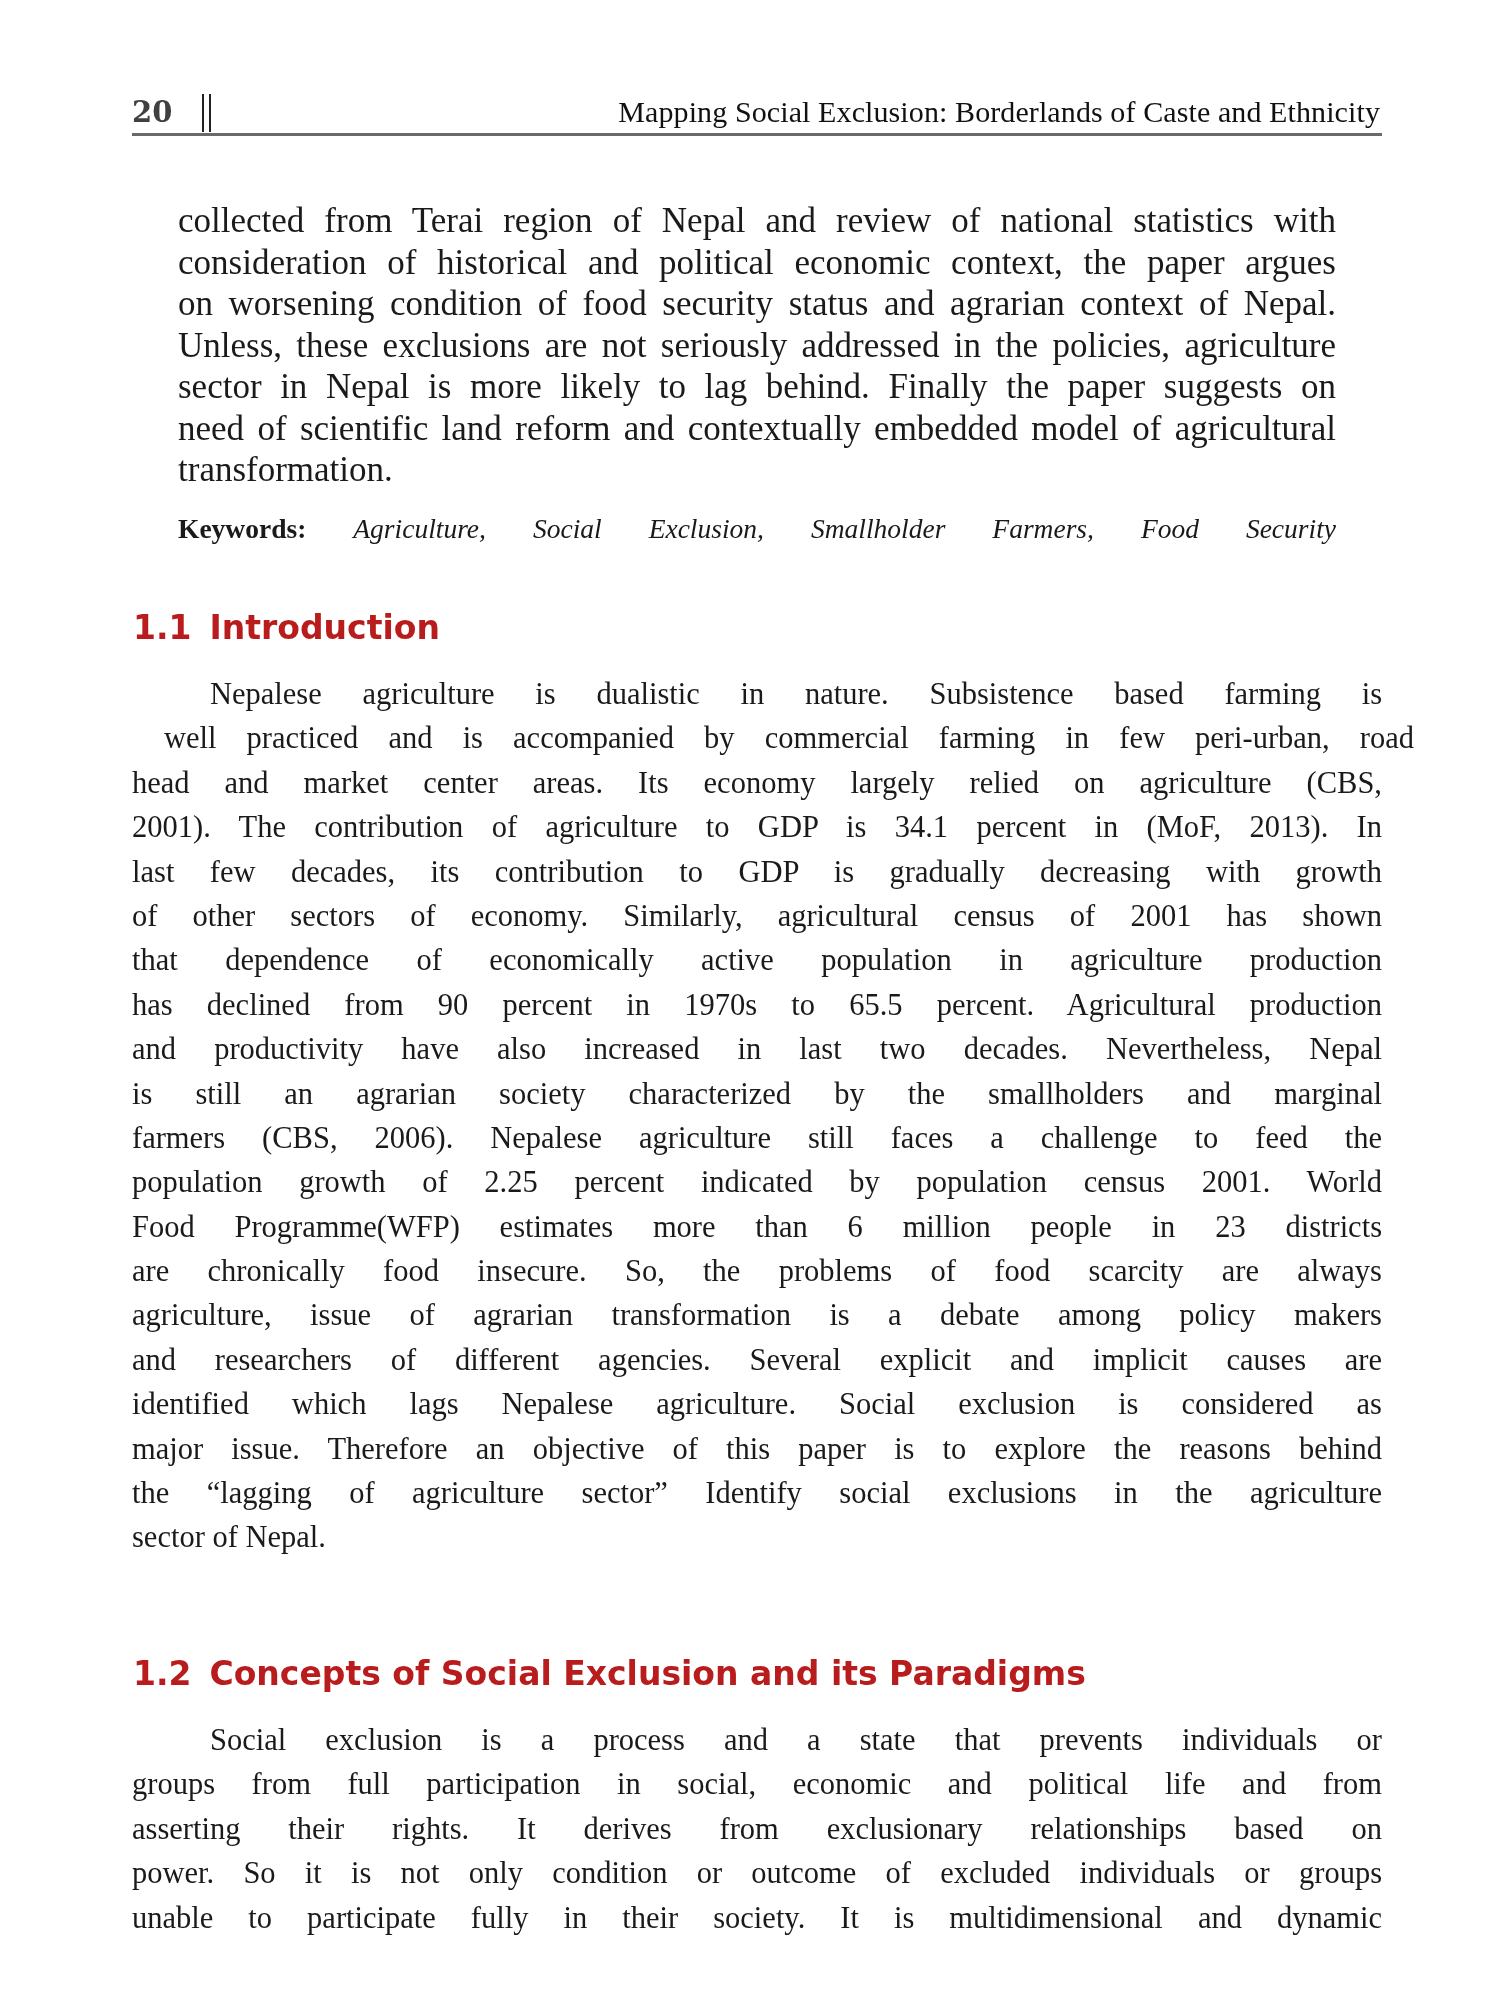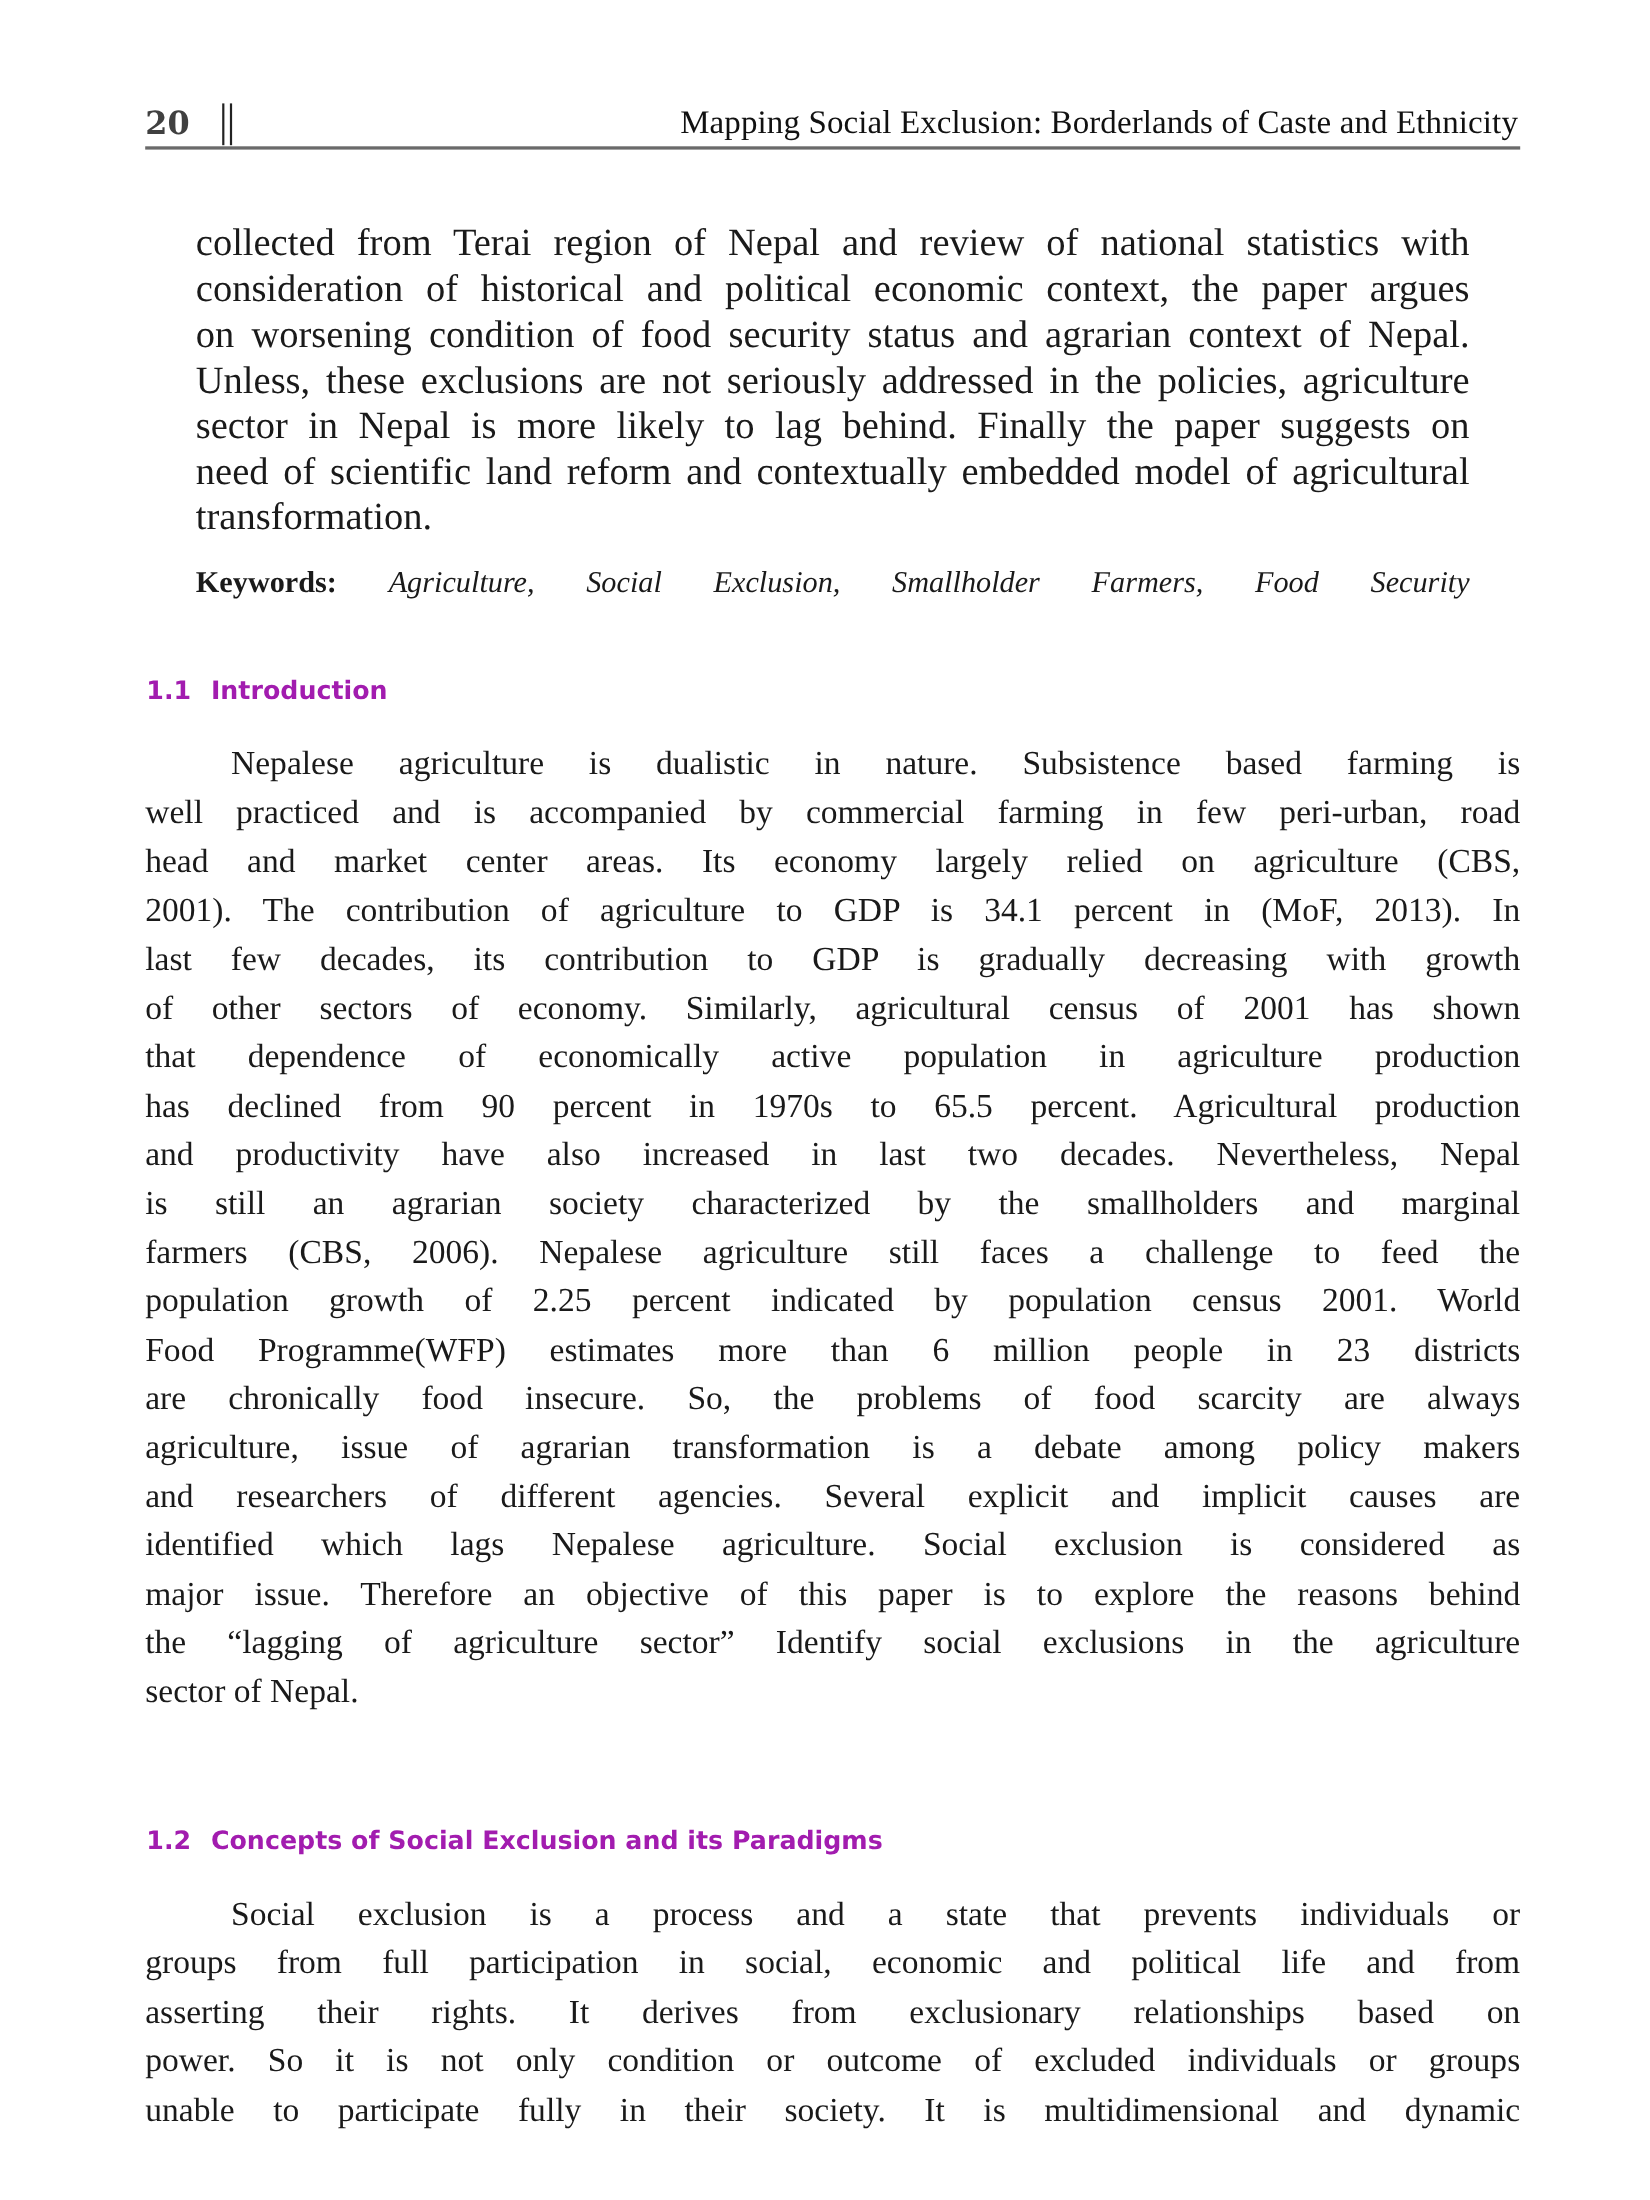--- a/index.html
+++ b/index.html
@@ -16,21 +16,21 @@
     
     .abstract { position: absolute; left: 178px; top: 200px; width: 1158px; }
     .line { font-family: "Liberation Serif", serif; white-space: nowrap; text-align: justify; text-align-last: justify; display: block; }
     .abstract .line { font-size: 35px; height: 41.5px; line-height: 41.5px; }
     .abstract .line.last { text-align-last: left; }
     .keywords { position: absolute; left: 178px; top: 508px; width: 1158px; font-family: "Liberation Serif", serif; font-size: 27.5px; line-height: 42px; white-space: nowrap; text-align: justify; text-align-last: justify; }
     .kw-label { font-weight: bold; }
     .kw-values { font-style: italic; }
 
     
-    .section-heading { position: absolute; left: 133px; font-family: "DejaVu Sans", sans-serif; font-weight: bold; font-size: 23px; line-height: 44px; white-space: nowrap; color: #a21caf; }
+    .section-heading { position: absolute; left: 133px; font-family: "DejaVu Sans", sans-serif; font-weight: bold; font-size: 33px; line-height: 44px; white-space: nowrap; color: #b91c1c; }
     .section-heading .num { display: inline-block; margin-right: 18px; }
     .h-intro { top: 606px; }
     .h-concepts { top: 1652px; }
 
     
     .para { position: absolute; left: 132px; width: 1250px; }
     .para .line { font-size: 30.5px; height: 44.4px; line-height: 44.4px; }
     .para .line.first { text-indent: 78px; }
     .para .line.last { text-align-last: left; }
     .p-intro { top: 672px; }
@@ -62,21 +62,21 @@
     <span class="kw-label">Keywords:</span>
     <span class="kw-values">Agriculture, Social Exclusion, Smallholder Farmers, Food Security</span>
   </div>
 
   <div class="section-heading h-intro">
     <span class="num">1.1</span><span>Introduction</span>
   </div>
 
   <div class="para p-intro">
     <span class="line first" style="width: 1250px;">Nepalese agriculture is dualistic in nature. Subsistence based farming is</span>
-    <span class="line" style="width: 1250px;">well practiced and is accompanied by commercial farming in few peri-urban, road</span>
+    <span class="line" style="width: 1250px; margin-left: 32px;">well practiced and is accompanied by commercial farming in few peri-urban, road</span>
     <span class="line" style="width: 1250px;">head and market center areas. Its economy largely relied on agriculture (CBS,</span>
     <span class="line" style="width: 1250px;">2001). The contribution of agriculture to GDP is 34.1 percent in (MoF, 2013). In</span>
     <span class="line" style="width: 1250px;">last few decades, its contribution to GDP is gradually decreasing with growth</span>
     <span class="line" style="width: 1250px;">of other sectors of economy. Similarly, agricultural census of 2001 has shown</span>
     <span class="line" style="width: 1250px;">that dependence of economically active population in agriculture production</span>
     <span class="line" style="width: 1250px;">has declined from 90 percent in 1970s to 65.5 percent. Agricultural production</span>
     <span class="line" style="width: 1250px;">and productivity have also increased in last two decades. Nevertheless, Nepal</span>
     <span class="line" style="width: 1250px;">is still an agrarian society characterized by the smallholders and marginal</span>
     <span class="line" style="width: 1250px;">farmers (CBS, 2006). Nepalese agriculture still faces a challenge to feed the</span>
     <span class="line" style="width: 1250px;">population growth of 2.25 percent indicated by population census 2001. World</span>

